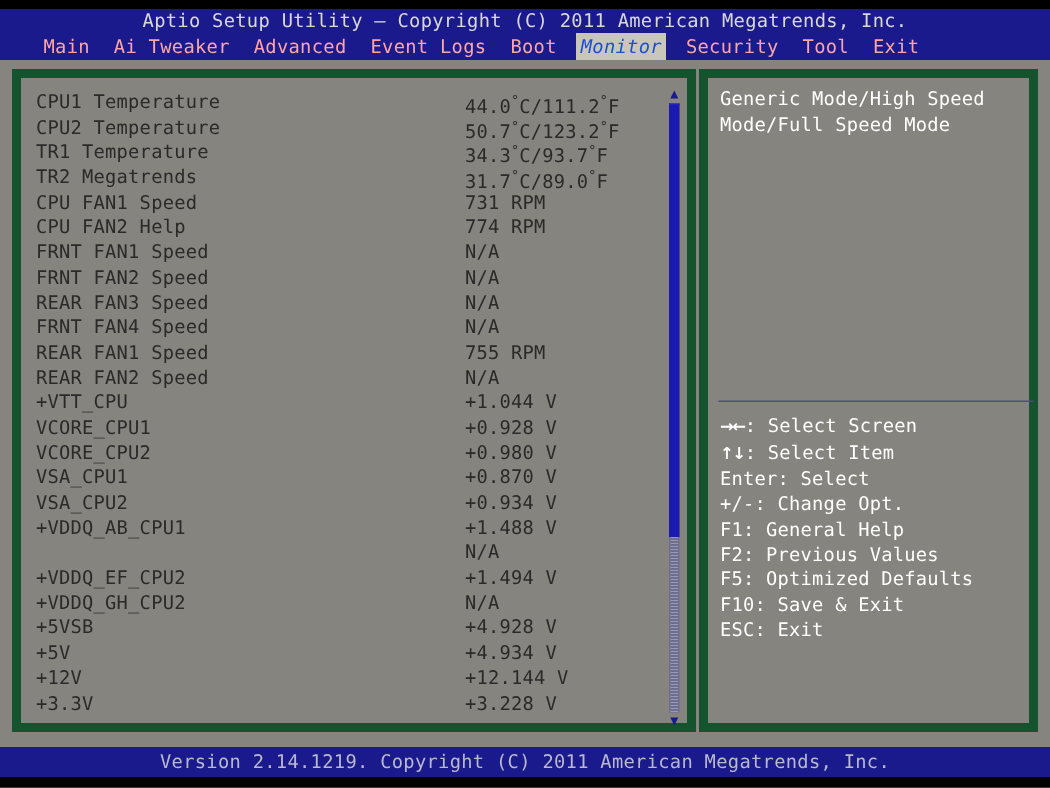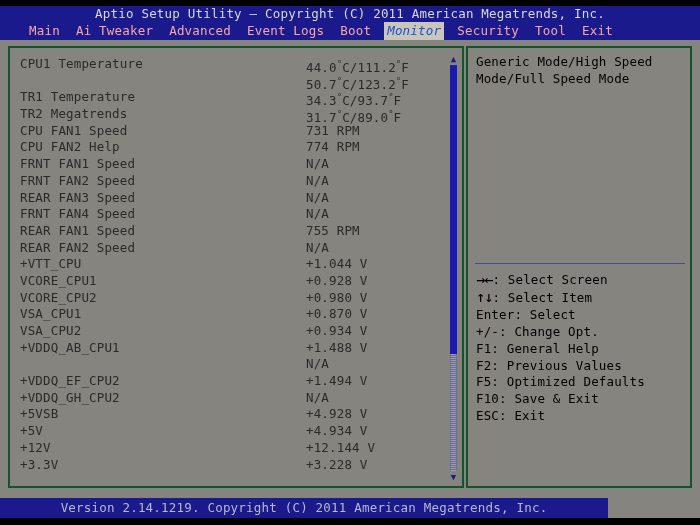--- a/index.html
+++ b/index.html
@@ -67,21 +67,21 @@
     color: #1d4ed8;
     font-style: italic;
   }
   .menu-gap { display: inline-block; width: 10px; }
 
   
   .panel {
     position: absolute;
     box-sizing: border-box;
     background: #85847e;
-    border: 2px solid #14532d;
+    border: 6px solid #14532d;
   }
   .panel-left {
     left: 8px; top: 46px;
     width: 456px; height: 442px;
   }
   .panel-right {
     left: 466px; top: 46px;
     width: 226px; height: 442px;
   }
 
@@ -156,21 +156,21 @@
 
   
   .help-top {
     position: absolute;
     left: 8px; top: 6px;
     right: 6px;
   }
   .help-line {
     font-size: 12.5px;
     line-height: 16.7px;
-    color: #000000;
+    color: #ffffff;
     white-space: nowrap;
     letter-spacing: 0.15px;
   }
   .help-sep {
     position: absolute;
     left: 7px; top: 215px;
     width: 210px; height: 0;
     border-top: 1px solid #4a4a8e;
   }
   .help-keys {
@@ -182,21 +182,21 @@
     font-family: "DejaVu Sans", sans-serif;
     font-weight: bold;
     font-size: 11px;
     letter-spacing: -1px;
   }
 
   
   .footer {
     position: absolute;
     left: 0; top: 498px;
-    width: 608px; height: 20px;
+    width: 700px; height: 20px;
     background: #1a1a8c;
     color: #b8b8cf;
     font-size: 12.5px;
     line-height: 20px;
     text-align: center;
     white-space: nowrap;
     letter-spacing: 0.2px;
   }
   .bottom-black {
     position: absolute;
@@ -216,20 +216,21 @@
 
   <div class="menubar" id="menubar"><span class="tab">Main</span><span class="menu-gap"></span><span class="tab">Ai Tweaker</span><span class="menu-gap"></span><span class="tab">Advanced</span><span class="menu-gap"></span><span class="tab">Event Logs</span><span class="menu-gap"></span><span class="tab">Boot</span><span class="menu-gap"></span><span class="tab active">Monitor</span><span class="menu-gap"></span><span class="tab">Security</span><span class="menu-gap"></span><span class="tab">Tool</span><span class="menu-gap"></span><span class="tab">Exit</span></div>
 
   <div class="panel panel-left">
     <div class="rows" id="rows">
         <div class="row">
           <span class="label">CPU1 Temperature</span>
           <span class="value">44.0<span class="deg">°</span>C/111.2<span class="deg">°</span>F</span>
         </div>
         <div class="row">
+          <span class="label">CPU2 Temperature</span>
           <span class="value">50.7<span class="deg">°</span>C/123.2<span class="deg">°</span>F</span>
         </div>
         <div class="row">
           <span class="label">TR1 Temperature</span>
           <span class="value">34.3<span class="deg">°</span>C/93.7<span class="deg">°</span>F</span>
         </div>
         <div class="row">
           <span class="label">TR2 Megatrends</span>
           <span class="value">31.7<span class="deg">°</span>C/89.0<span class="deg">°</span>F</span>
         </div>

